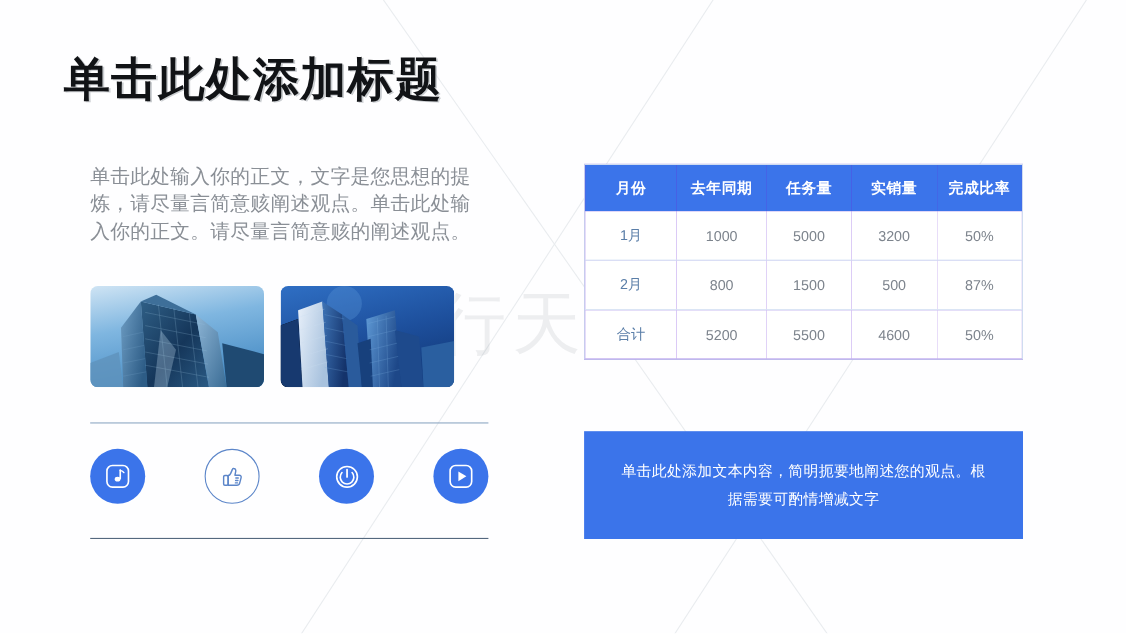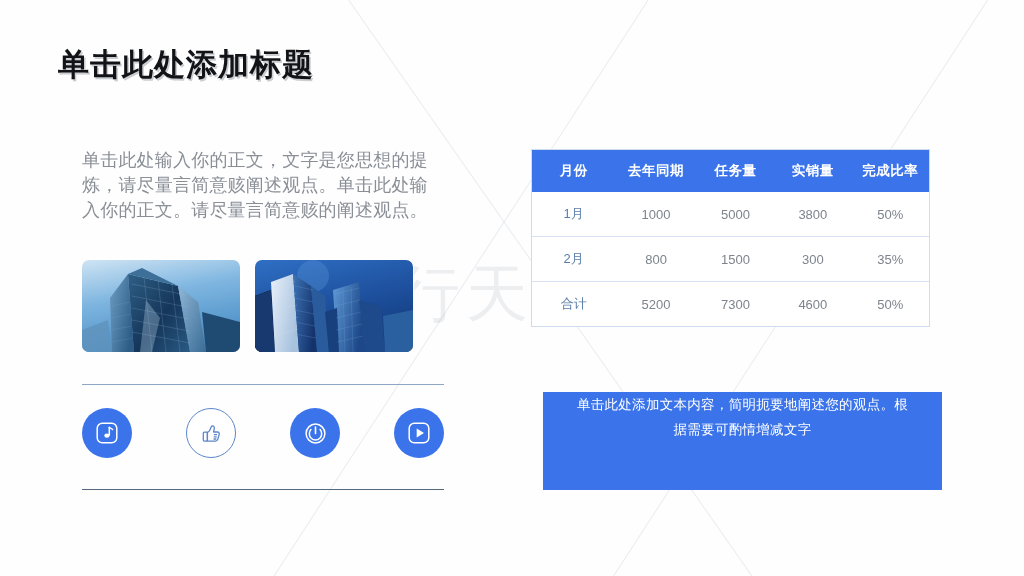--- a/index.html
+++ b/index.html
@@ -45,21 +45,21 @@
     white-space: nowrap;
     pointer-events: none;
     user-select: none;
   }
 
   
   .title {
     position: absolute;
     left: 58px;
     top: 44px;
-    font-size: 31px;
+    font-size: 42px;
     font-weight: bold;
     color: #111316;
     letter-spacing: 1px;
     text-shadow: 1.5px 1.5px 0 rgba(160,165,172,0.55);
   }
 
   
   .left-col {
     position: absolute;
     left: 82px;
@@ -170,24 +170,24 @@
 
   
   .caption-box {
     position: absolute;
     left: 531px;
     top: 392px;
     width: 399px;
     height: 98px;
     background: #3b74ea;
     display: flex;
+    align-items: center;
     justify-content: center;
     box-sizing: border-box;
     padding: 0 28px;
-    margin-left: 12px;
   }
   .caption-text {
     color: #ffffff;
     font-size: 13.5px;
     line-height: 25px;
     text-align: center;
     letter-spacing: 0.3px;
   }
 </style>
 </head>
@@ -376,34 +376,34 @@
           <th>任务量</th>
           <th>实销量</th>
           <th>完成比率</th>
         </tr>
       </thead>
       <tbody>
         <tr>
           <td class="month">1月</td>
           <td>1000</td>
           <td>5000</td>
-          <td>3800</td>
+          <td>3200</td>
           <td>50%</td>
         </tr>
         <tr>
           <td class="month">2月</td>
           <td>800</td>
           <td>1500</td>
-          <td>300</td>
-          <td>35%</td>
+          <td>500</td>
+          <td>87%</td>
         </tr>
         <tr>
           <td class="month">合计</td>
           <td>5200</td>
-          <td>7300</td>
+          <td>5500</td>
           <td>4600</td>
           <td>50%</td>
         </tr>
       </tbody>
     </table>
   </div>
 
   <div class="caption-box">
     <div class="caption-text">单击此处添加文本内容，简明扼要地阐述您的观点。根据需要可酌情增减文字</div>
   </div>

